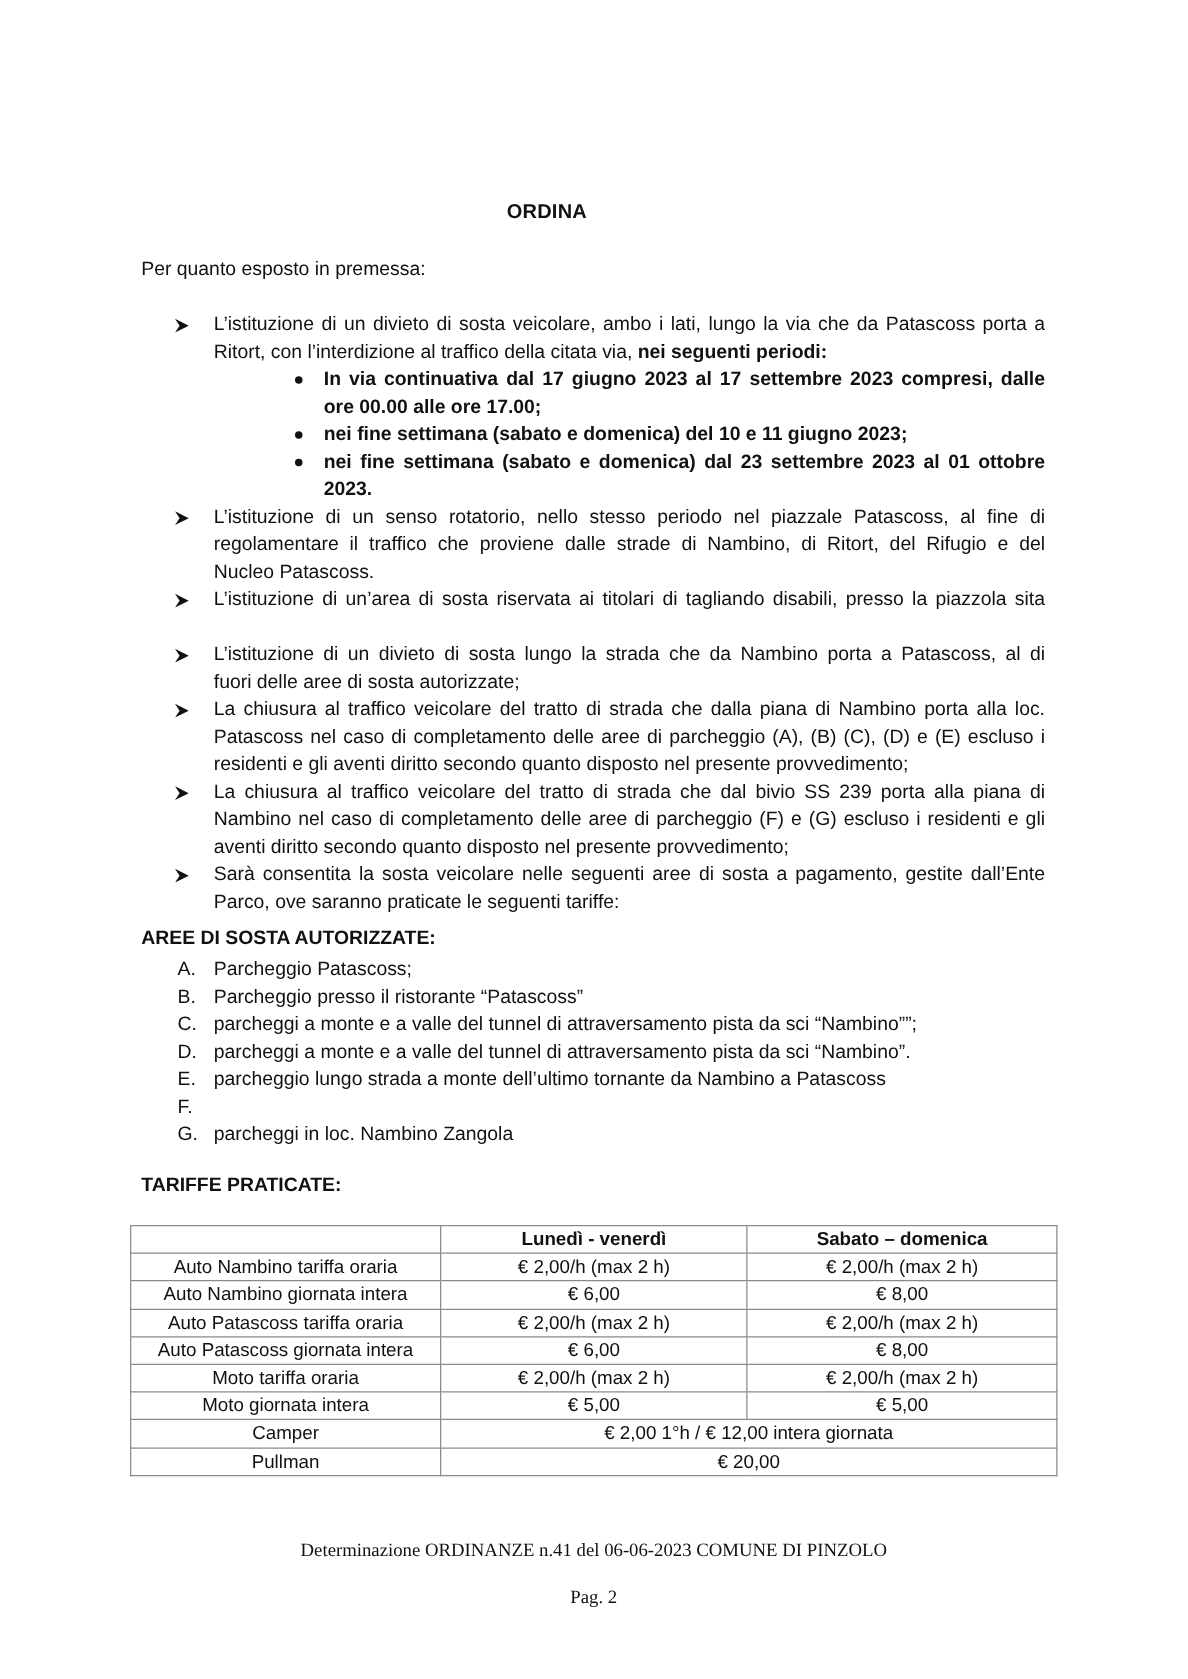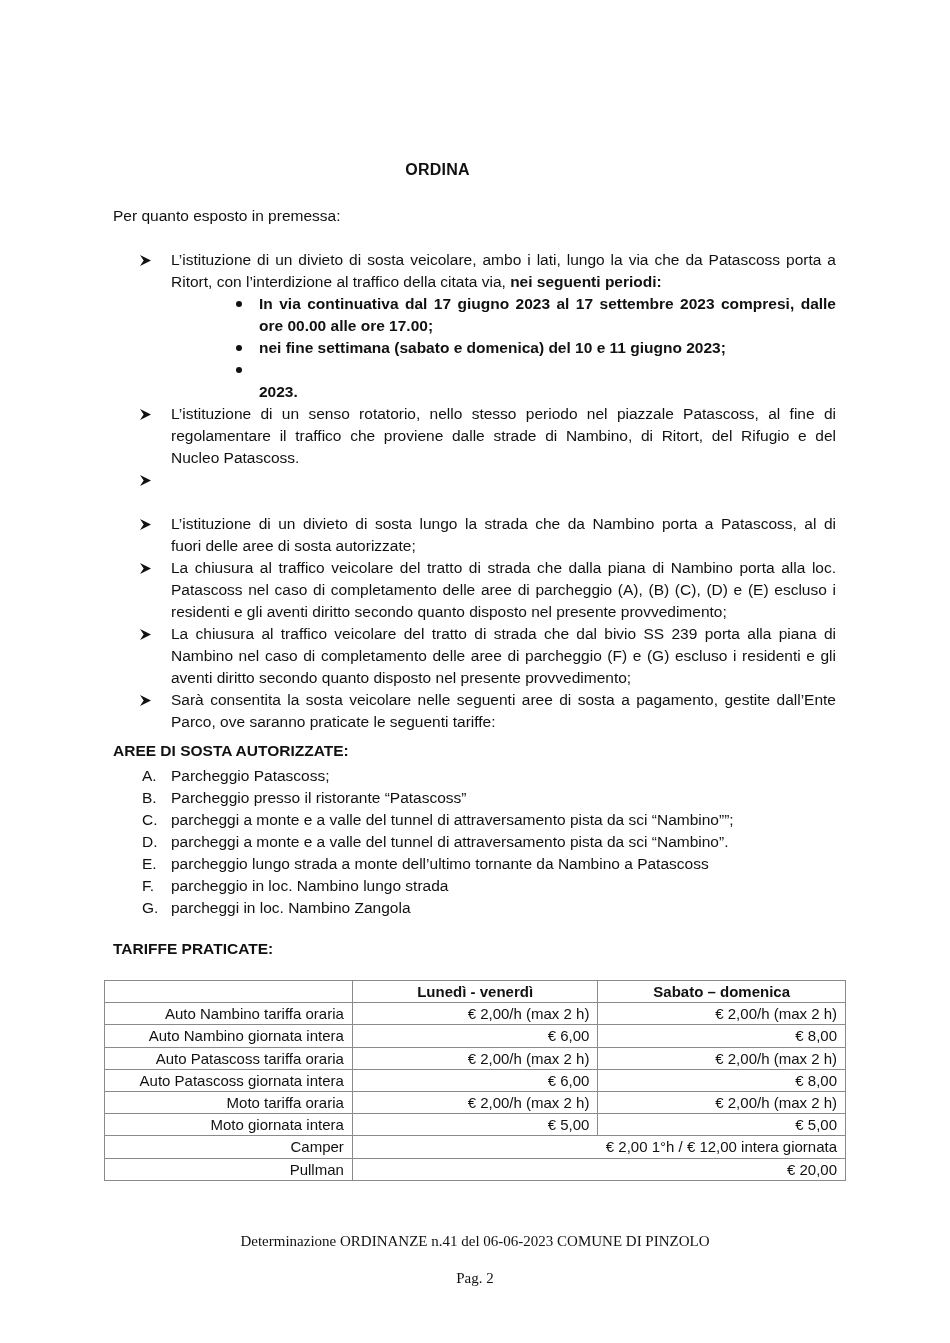--- a/index.html
+++ b/index.html
@@ -33,21 +33,21 @@
     .section-head { position: absolute; left: 113px; font-weight: bold; font-size: 15.5px; }
     .alpha-letter { position: absolute; left: 142px; width: 24px; line-height: 22px; }
     .alpha-text { position: absolute; left: 171px; line-height: 22px; white-space: nowrap; }
 
     table.rates {
       position: absolute; left: 104px; top: 980px; width: 742px;
       border-collapse: collapse; font-size: 15px;
     }
     table.rates td, table.rates th {
       border: 1px solid #8a8a8a; height: 22.2px; padding: 0 8px;
-      text-align: right; font-weight: normal; vertical-align: middle; white-space: nowrap;
+      text-align: center; font-weight: normal; vertical-align: middle; white-space: nowrap;
     }
     table.rates th { text-align: center; font-weight: bold; }
     table.rates col.c1 { width: 248px; }
     table.rates col.c2 { width: 246px; }
     table.rates col.c3 { width: 248px; }
 
     .footer {
       position: absolute; left: 0; width: 950px; text-align: center;
       font-family: "Liberation Serif", serif; font-size: 15px; color: #111;
     }
@@ -69,36 +69,38 @@
   <div class="line just" style="left:171px; top:249px; width:665px">L’istituzione di un divieto di sosta veicolare, ambo i lati, lungo la via che da Patascoss porta a</div>
 
   <span class="dot" style="top:293px"></span>
   <div class="line just b" style="left:259px; top:293px; width:577px">In via continuativa dal 17 giugno 2023 al 17 settembre 2023 compresi, dalle</div>
   <div class="line b" style="left:259px; top:315px">ore 00.00 alle ore 17.00;</div>
 
   <span class="dot" style="top:337px"></span>
   <div class="line b" style="left:259px; top:337px">nei fine settimana (sabato e domenica) del 10 e 11 giugno 2023;</div>
 
   <span class="dot" style="top:359px"></span>
+  <div class="line just b" style="left:259px; top:359px; width:577px">nei fine settimana (sabato e domenica) dal 23 settembre 2023 al 01 ottobre</div>
   <div class="line b" style="left:259px; top:381px">2023.</div>
 
   <span class="arrow" style="top:403px">
       <svg viewBox="0 0 12 12">
         <path d="M0,0 L12,6 L0,12 L4,6 Z" fill="#111"></path>
       </svg>
     </span>
   <div class="line just" style="left:171px; top:403px; width:665px">L’istituzione di un senso rotatorio, nello stesso periodo nel piazzale Patascoss, al fine di</div>
   <div class="line just" style="left:171px; top:425px; width:665px">regolamentare il traffico che proviene dalle strade di Nambino, di Ritort, del Rifugio e del</div>
   <div class="line" style="left:171px; top:447px">Nucleo Patascoss.</div>
 
   <span class="arrow" style="top:469px">
       <svg viewBox="0 0 12 12">
         <path d="M0,0 L12,6 L0,12 L4,6 Z" fill="#111"></path>
       </svg>
     </span>
+  <div class="line just" style="left:171px; top:469px; width:665px">L’istituzione di un’area di sosta riservata ai titolari di tagliando disabili, presso la piazzola sita</div>
 
   <span class="arrow" style="top:513px">
       <svg viewBox="0 0 12 12">
         <path d="M0,0 L12,6 L0,12 L4,6 Z" fill="#111"></path>
       </svg>
     </span>
   <div class="line just" style="left:171px; top:513px; width:665px">L’istituzione di un divieto di sosta lungo la strada che da Nambino porta a Patascoss, al di</div>
   <div class="line" style="left:171px; top:535px">fuori delle aree di sosta autorizzate;</div>
 
   <span class="arrow" style="top:557px">
@@ -138,21 +140,20 @@
   <div class="alpha-letter" style="top:809px">C.</div>
   <div class="alpha-text" style="top:809px">parcheggi a monte e a valle del tunnel di attraversamento pista da sci “Nambino””;</div>
 
   <div class="alpha-letter" style="top:831px">D.</div>
   <div class="alpha-text" style="top:831px">parcheggi a monte e a valle del tunnel di attraversamento pista da sci “Nambino”.</div>
 
   <div class="alpha-letter" style="top:853px">E.</div>
   <div class="alpha-text" style="top:853px">parcheggio lungo strada a monte dell’ultimo tornante da Nambino a Patascoss</div>
 
   <div class="alpha-letter" style="top:875px">F.</div>
-  <div class="alpha-text" style="top:875px">parcheggio in loc. Nambino lungo strada</div>
 
   <div class="alpha-letter" style="top:897px">G.</div>
   <div class="alpha-text" style="top:897px">parcheggi in loc. Nambino Zangola</div>
 
   <div class="section-head" style="top:940px">TARIFFE PRATICATE:</div>
 
   <table class="rates">
     <colgroup>
         <col class="c1">
         <col class="c2">

